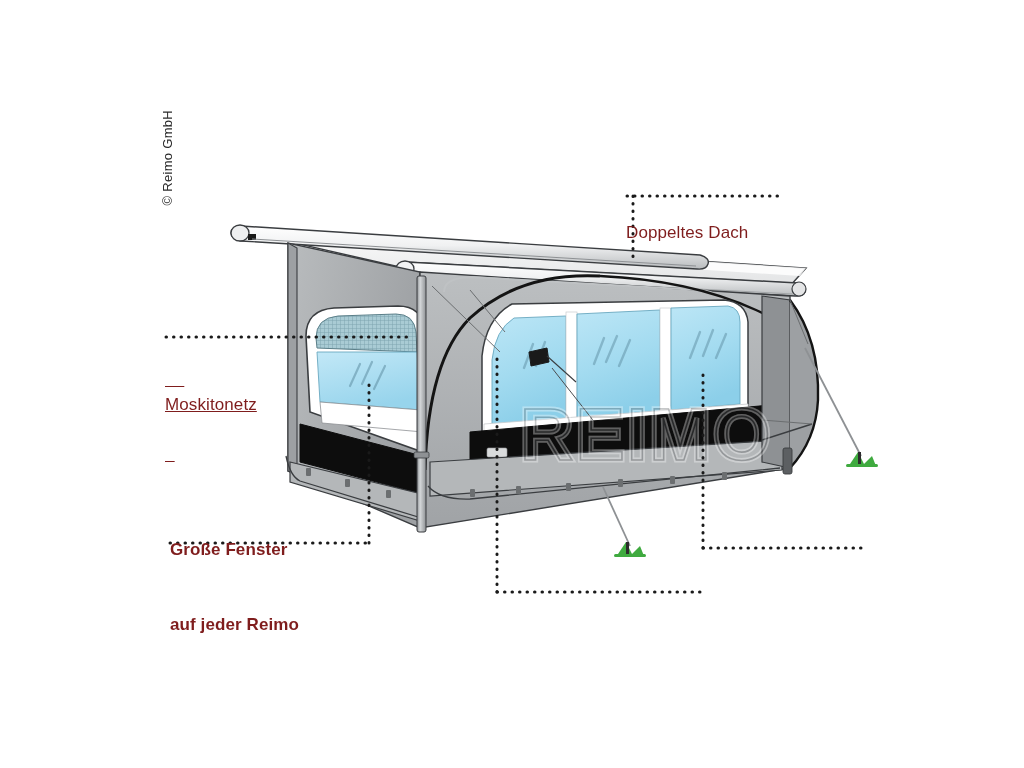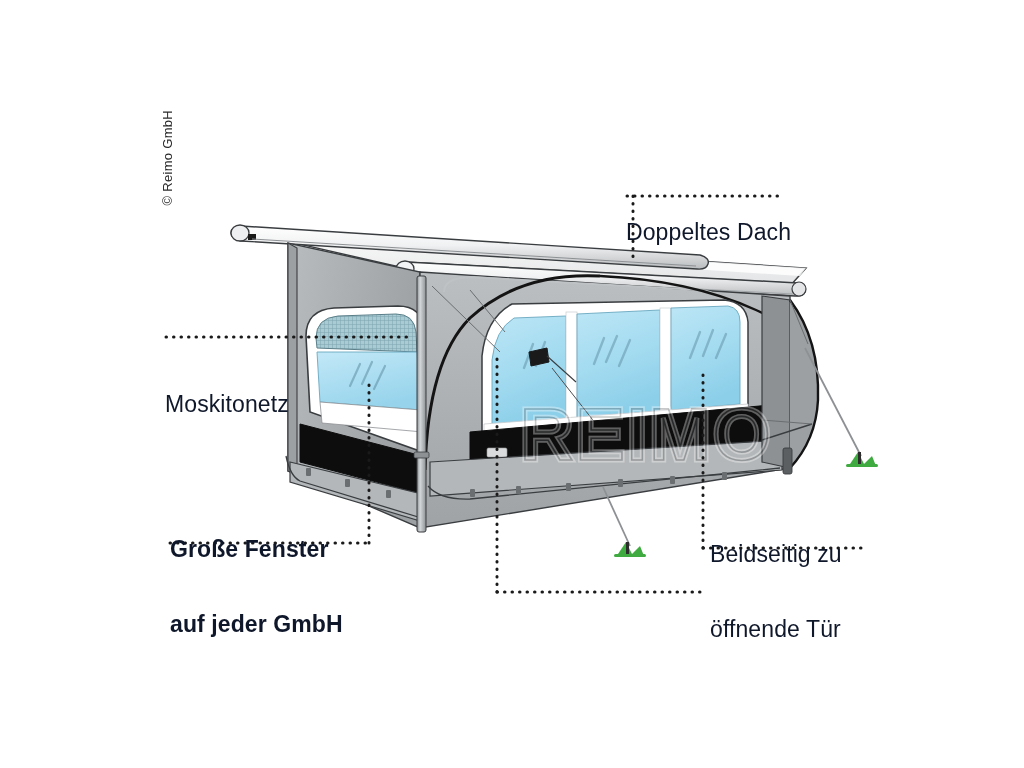--- a/index.html
+++ b/index.html
@@ -21,23 +21,23 @@
   #diagram-svg {
     position: absolute;
     left: 0;
     top: 0;
     width: 1024px;
     height: 768px;
   }
   .callout {
     position: absolute;
     font-family: "Liberation Sans", sans-serif;
-    font-size: 23px;
+    font-size: 17px;
     line-height: 25px;
-    color: #0f172a;
+    color: #7f1d1d;
     white-space: pre;
     letter-spacing: 0.1px;
   }
   #copyright-label {
     position: absolute;
     left: 160px;
     top: 110px;
     font-size: 13px;
     color: #2b2b2b;
     letter-spacing: 0.3px;
@@ -287,30 +287,26 @@
 
       <path d="M703,548 L866,548"></path>
       <path d="M703,548 L703,372"></path>
     </g>
   </svg>
 
   <div class="callout" id="callout-doppeltes-dach" style="left:626px; top:170px;">
     <div>Doppeltes Dach</div>
   </div>
 
-  <div class="callout" id="callout-moskitonetz" style="left:165px; top:342px;">
+  <div class="callout" id="callout-moskitonetz" style="left:165px; top:342px;text-decoration:underline;">
     <div>Moskitonetz</div>
   </div>
 
   <div class="callout" id="callout-grosse-fenster" style="left:170px; top:487px;font-weight:bold;">
     <div>Große Fenster</div>
-    <div>auf jeder GmbH</div>
+    <div>auf jeder Reimo</div>
   </div>
 
 
-  <div class="callout" id="callout-beidseitig-tuer" style="left:710px; top:492px;">
-    <div>Beidseitig zu</div>
-    <div>öffnende Tür</div>
-  </div>
 
   <div id="copyright-label">© Reimo GmbH</div>
 
 </div>
 
 </body></html>

